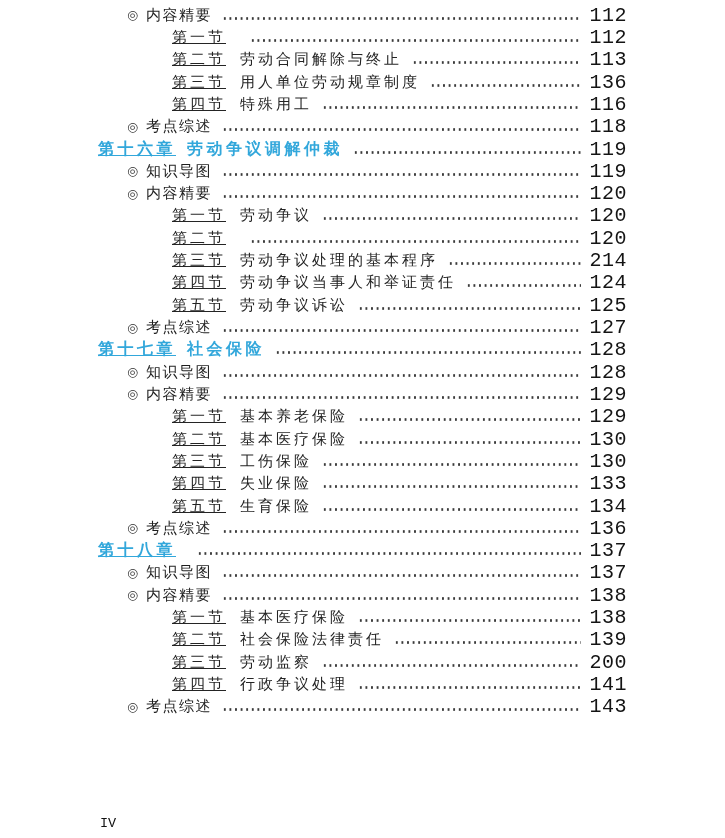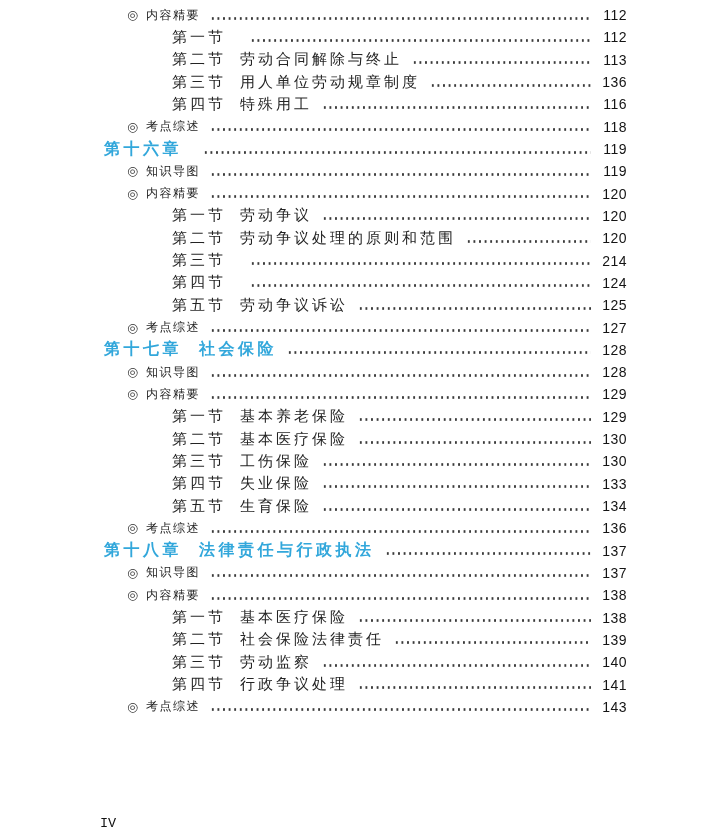--- a/index.html
+++ b/index.html
@@ -40,64 +40,63 @@
     display: inline-block;
     font-size: 12.5px;
     margin-right: 8px;
     color: #2b2b2b;
     transform: translateY(-0.5px);
   }
 
   
   .c-num { display: none; }
   .row.section .c-num,
-  .row.chapter .c-num { display: inline-block; }
+  .row.chapter .c-num { display: inline-block; text-decoration: underline; }
   .row.section .c-num { margin-right: 14px; }
   .row.chapter .c-num { margin-right: 11px; }
 
   
   .row.item .c-label {
-    font-size: 12px;
+    font-size: 15px;
     letter-spacing: 1.5px;
     color: #1e1e1e;
   }
   .row.section .c-num,
   .row.section .c-label {
     font-size: 15px;
     letter-spacing: 3px;
     color: #242424;
   }
   .row.chapter .c-num,
   .row.chapter .c-label {
     font-family: "Liberation Sans", "DejaVu Sans", sans-serif;
     font-weight: 700;
     font-size: 16px;
     letter-spacing: 3.5px;
     color: var(--accent, #32a7db);
-    margin-left: 6px;
   }
 
   
   .dots {
     flex: 1 1 auto;
     height: 3px;
     margin: 6px 8px 0 10px;
     background-image: radial-gradient(circle, #3a3a3a 1.05px, rgba(0,0,0,0) 1.35px);
     background-size: 5.6px 3px;
     background-repeat: repeat-x;
     background-position: left center;
   }
 
   
   .c-page {
     flex: 0 0 auto;
     min-width: 28px;
     text-align: right;
-    font-family: Liberation Sans, sans-serif;
-    font-size: 14px;
+    font-family: Liberation Mono, monospace;
+    font-size: 20px;
     letter-spacing: 0.5px;
     color: #141414;
   }
 
   
   .footer {
     position: absolute;
     left: 100px;
     bottom: 7px;
     font-family: Liberation Mono, monospace;
@@ -146,20 +145,21 @@
     <div class="row item">
     <span class="c-bullet">◎</span>
 
     <span class="c-label">考点综述</span>
     <span class="dots"></span>
     <span class="c-page">118</span>
   </div>
     <div class="row chapter">
 
     <span class="c-num">第十六章</span>
+    <span class="c-label">劳动争议调解仲裁</span>
     <span class="dots"></span>
     <span class="c-page">119</span>
   </div>
     <div class="row item">
     <span class="c-bullet">◎</span>
 
     <span class="c-label">知识导图</span>
     <span class="dots"></span>
     <span class="c-page">119</span>
   </div>
@@ -173,33 +173,34 @@
     <div class="row section">
 
     <span class="c-num">第一节</span>
     <span class="c-label">劳动争议</span>
     <span class="dots"></span>
     <span class="c-page">120</span>
   </div>
     <div class="row section">
 
     <span class="c-num">第二节</span>
-    <span class="c-label">劳动争议处理的原则和范围</span>
     <span class="dots"></span>
     <span class="c-page">120</span>
   </div>
     <div class="row section">
 
     <span class="c-num">第三节</span>
+    <span class="c-label">劳动争议处理的基本程序</span>
     <span class="dots"></span>
     <span class="c-page">214</span>
   </div>
     <div class="row section">
 
     <span class="c-num">第四节</span>
+    <span class="c-label">劳动争议当事人和举证责任</span>
     <span class="dots"></span>
     <span class="c-page">124</span>
   </div>
     <div class="row section">
 
     <span class="c-num">第五节</span>
     <span class="c-label">劳动争议诉讼</span>
     <span class="dots"></span>
     <span class="c-page">125</span>
   </div>
@@ -269,21 +270,20 @@
     <div class="row item">
     <span class="c-bullet">◎</span>
 
     <span class="c-label">考点综述</span>
     <span class="dots"></span>
     <span class="c-page">136</span>
   </div>
     <div class="row chapter">
 
     <span class="c-num">第十八章</span>
-    <span class="c-label">法律责任与行政执法</span>
     <span class="dots"></span>
     <span class="c-page">137</span>
   </div>
     <div class="row item">
     <span class="c-bullet">◎</span>
 
     <span class="c-label">知识导图</span>
     <span class="dots"></span>
     <span class="c-page">137</span>
   </div>
@@ -306,21 +306,21 @@
     <span class="c-num">第二节</span>
     <span class="c-label">社会保险法律责任</span>
     <span class="dots"></span>
     <span class="c-page">139</span>
   </div>
     <div class="row section">
 
     <span class="c-num">第三节</span>
     <span class="c-label">劳动监察</span>
     <span class="dots"></span>
-    <span class="c-page">140</span>
+    <span class="c-page">200</span>
   </div>
     <div class="row section">
 
     <span class="c-num">第四节</span>
     <span class="c-label">行政争议处理</span>
     <span class="dots"></span>
     <span class="c-page">141</span>
   </div>
     <div class="row item">
     <span class="c-bullet">◎</span>

